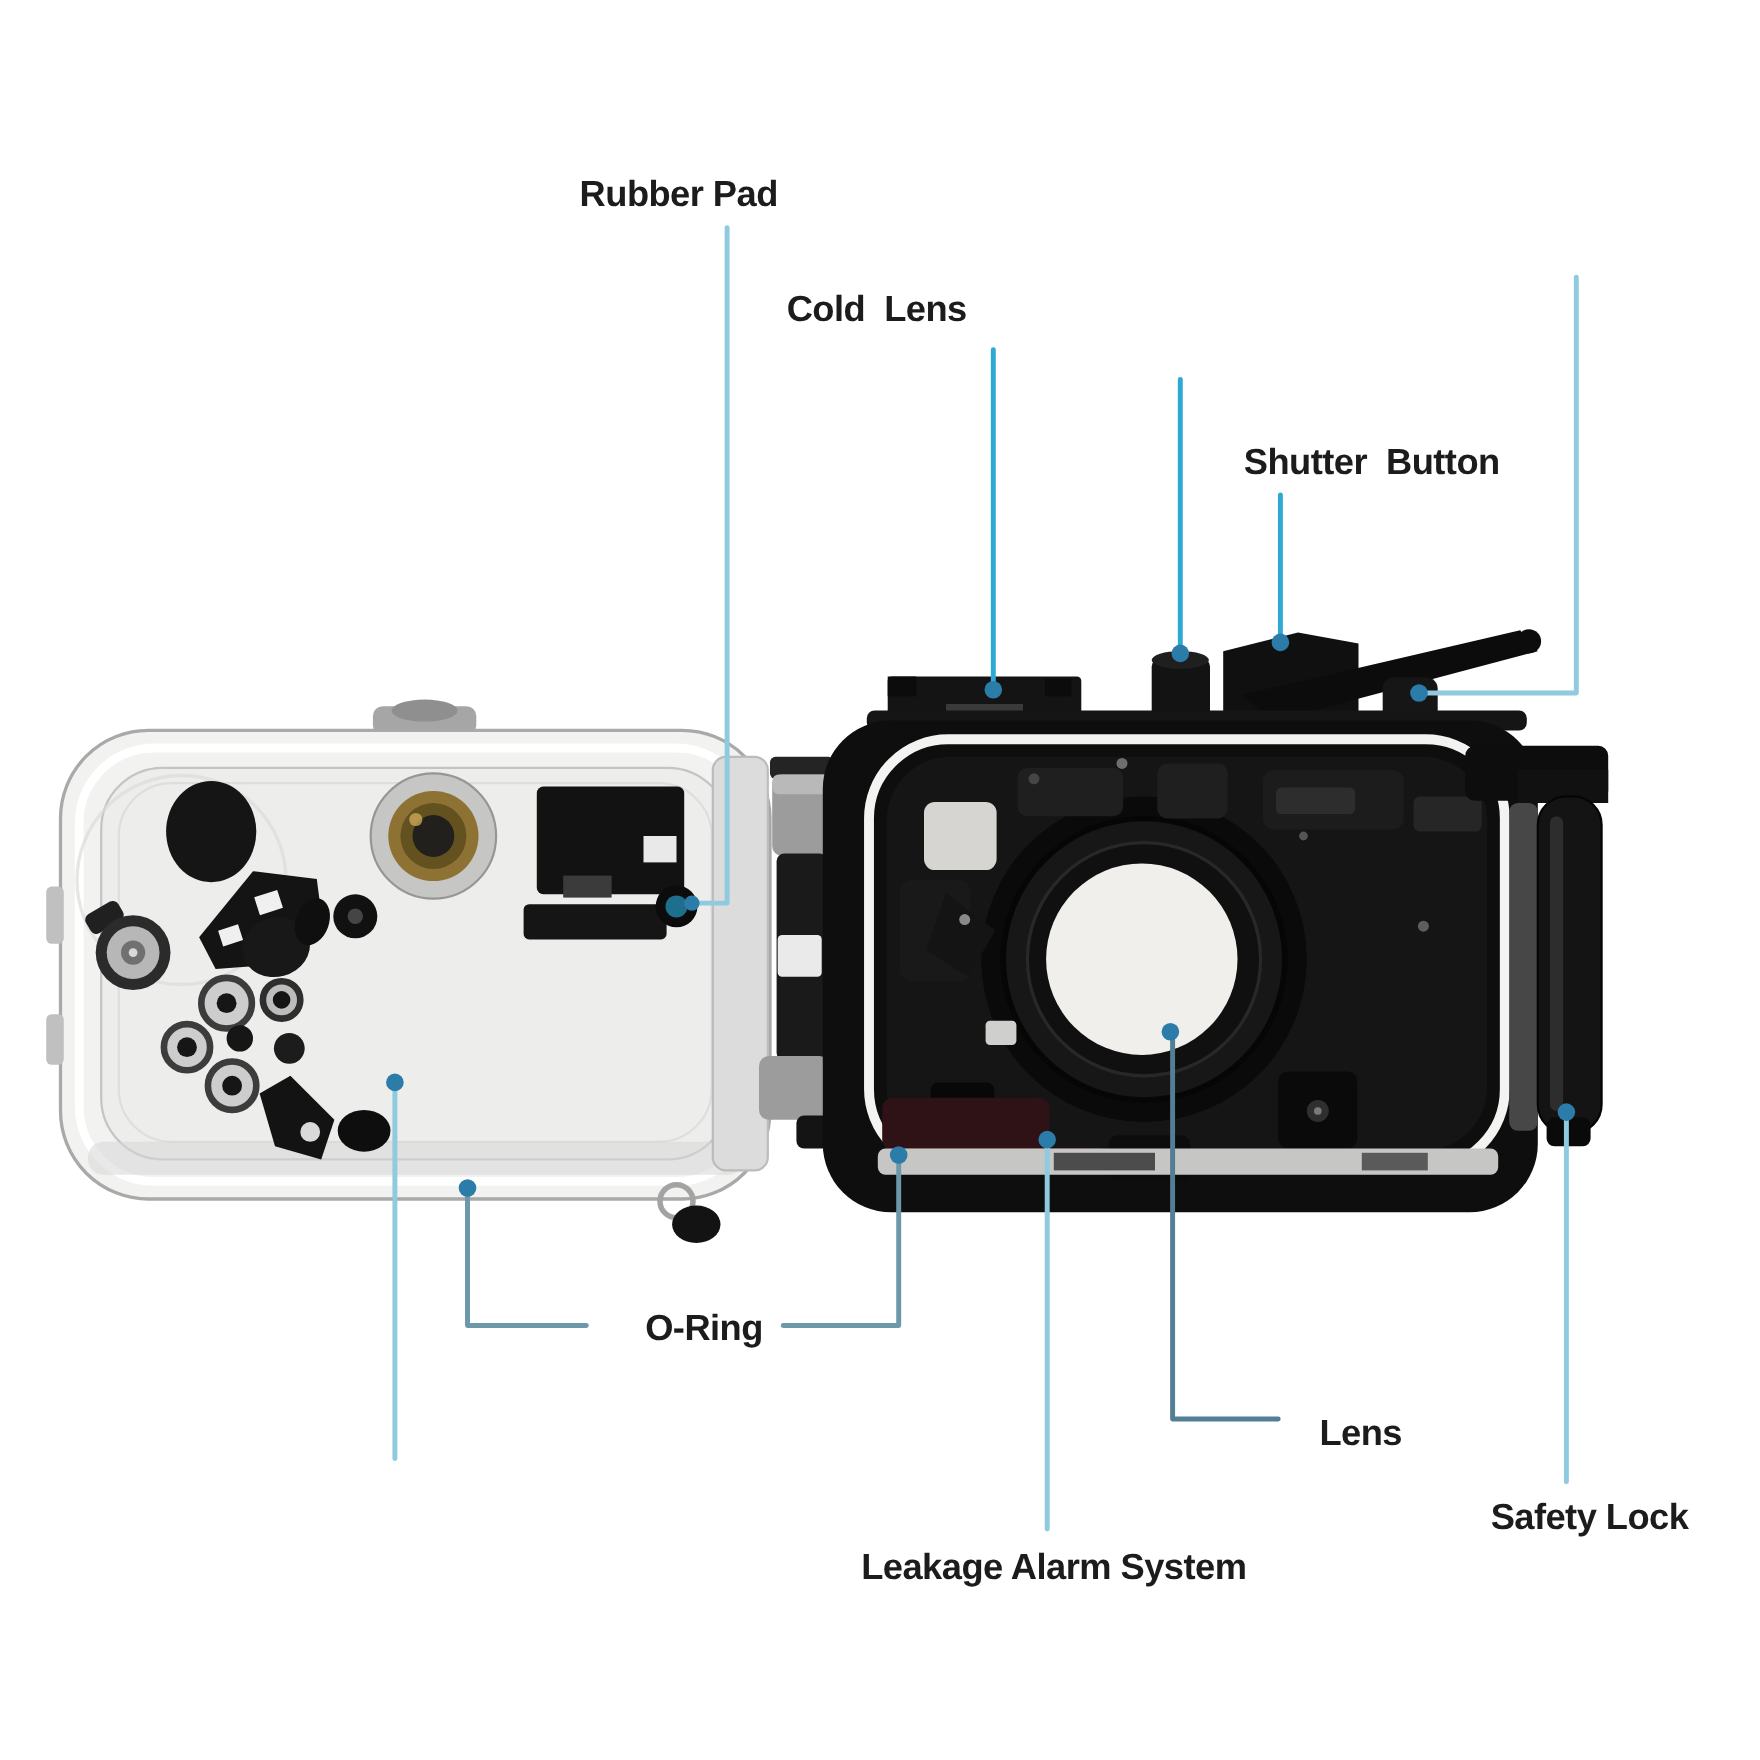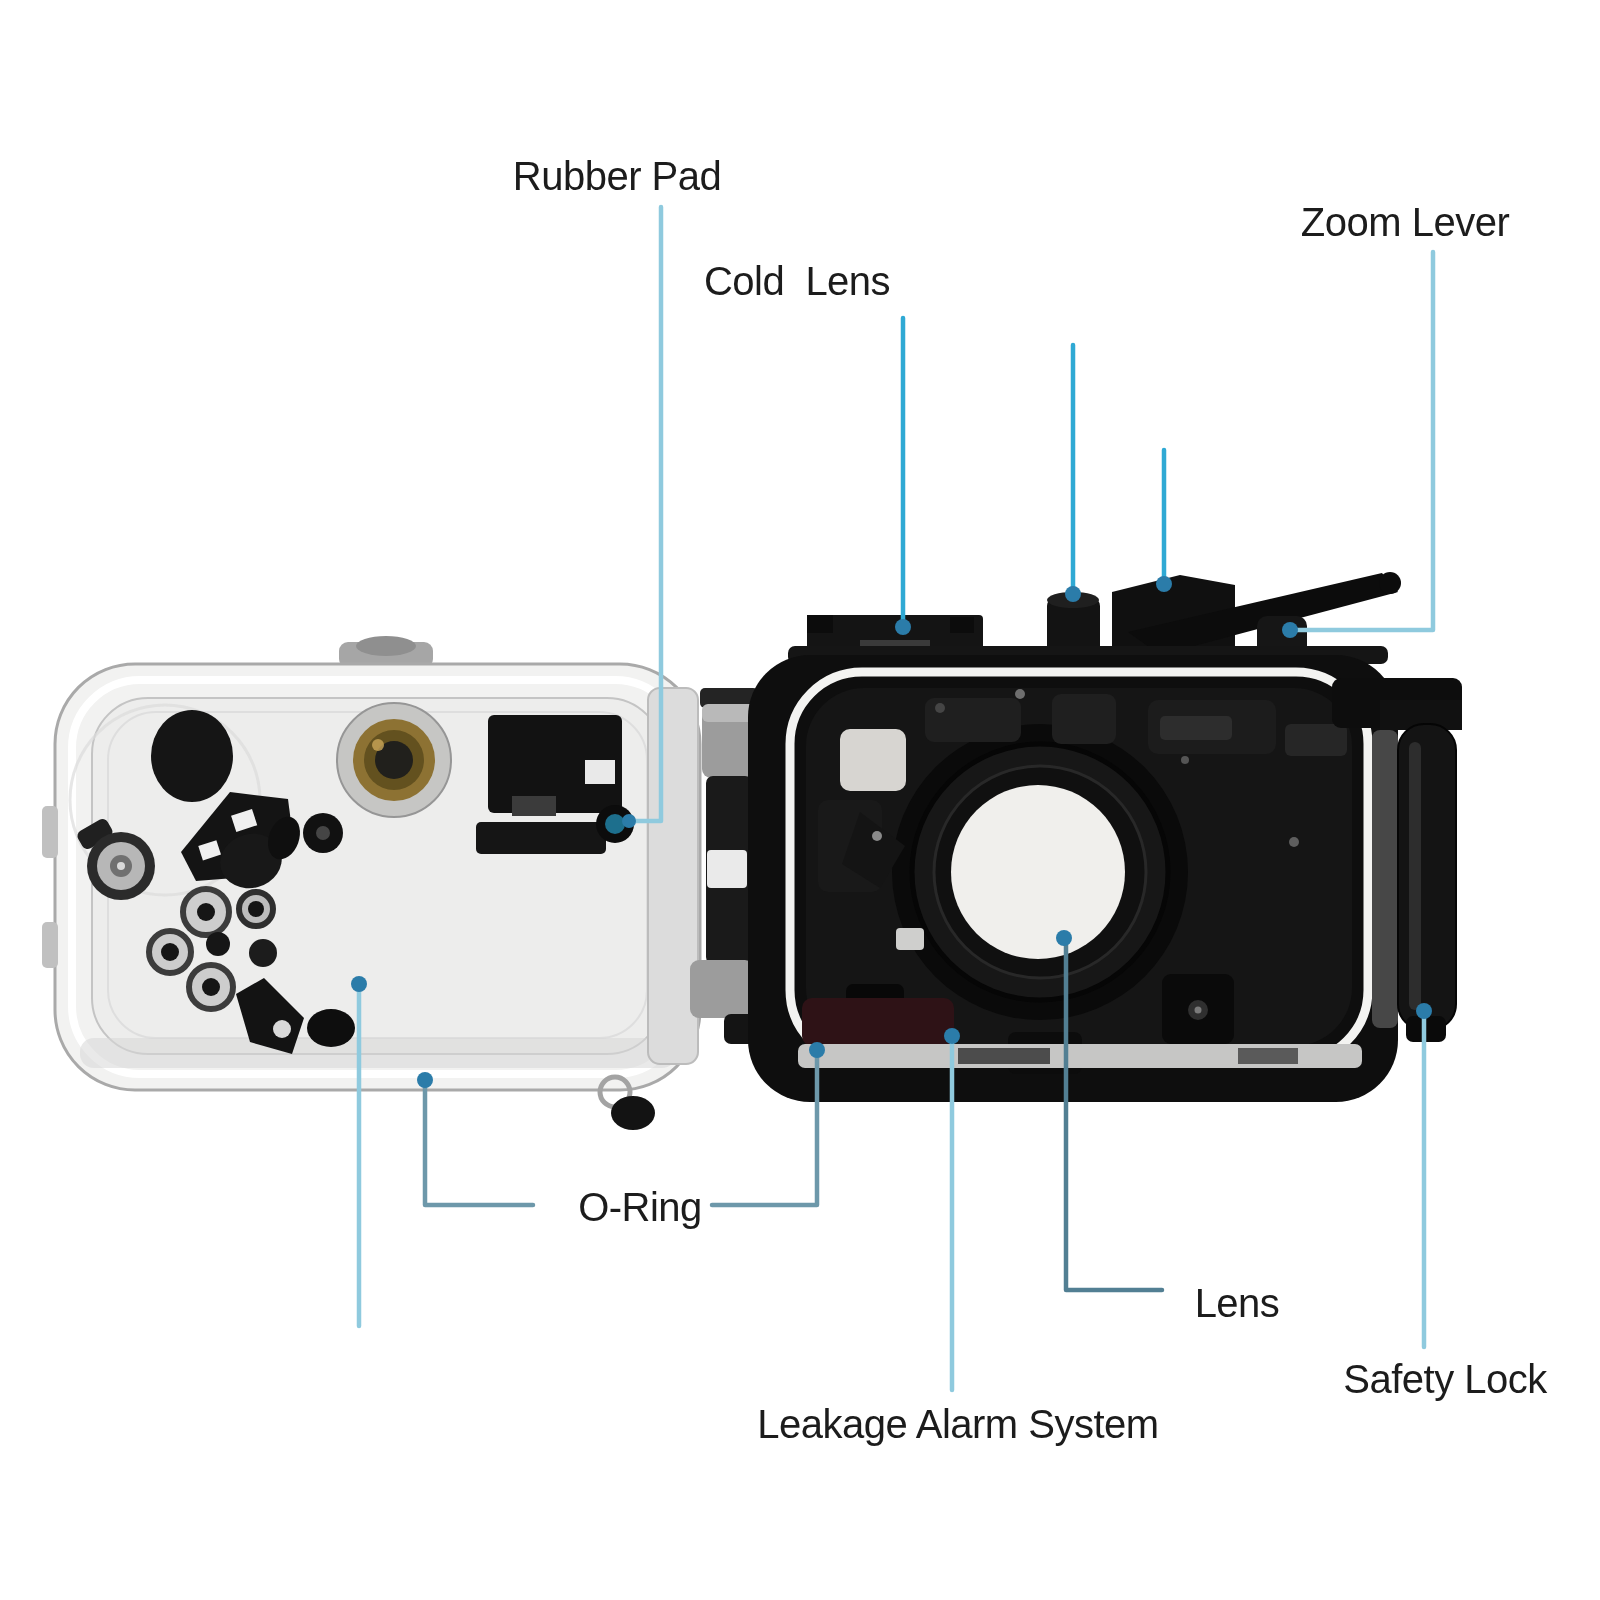--- a/index.html
+++ b/index.html
@@ -6,21 +6,21 @@
     --text:#1c1c1c; --background:#ffffff;
     --callout-light:#8fcade; --callout-bright:#2fa9d4; --callout-slate:#6d98aa; --callout-dark:#527f93;
     --dot:#2b7ca9; --pad-teal:#1d6f8d; --brass:#8d7233;
     --housing-black:#0e0e0e; --oring-white:#f3f3f1; --cover-gray:#f2f2f1;
   }
   html,body{margin:0;padding:0;background:var(--background);}
   #stage{position:relative;width:1600px;height:1600px;background:var(--background);overflow:hidden;
          font-family:"Liberation Sans",sans-serif;}
   #scene{position:absolute;left:0;top:0;}
   .callout{position:absolute;transform:translate(-50%,-50%);color:var(--text);
-           font-size:40px;font-weight:400;line-height:1.45;letter-spacing:-0.5px;
+           font-size:33px;font-weight:700;line-height:1.45;letter-spacing:-0.5px;
            white-space:pre;text-align:center;}
   .ln polyline{fill:none;stroke-width:4.5px;stroke-linecap:round;stroke-linejoin:round;}
   .ln-light polyline{stroke:var(--callout-light);}
   .ln-bright polyline{stroke:var(--callout-bright);}
   .ln-slate polyline{stroke:var(--callout-slate);}
   .ln-dark polyline{stroke:var(--callout-dark);}
   .dot{fill:var(--dot);}
 </style>
 </head>
 <body>
@@ -230,18 +230,18 @@
       <circle class="dot" cx="952" cy="1036" r="8"></circle>
     </g>
     <g class="ln ln-light">
       <polyline points="1424,1013 1424,1347"></polyline>
       <circle class="dot" cx="1424" cy="1011" r="8"></circle>
     </g>
   </svg>
 
   <div class="callout" style="left:617px;top:176px">Rubber Pad</div>
   <div class="callout" style="left:797px;top:281px">Cold  Lens</div>
-  <div class="callout" style="left:1405px;top:222px">Zoom Lever</div>
+  <div class="callout" style="left:1247px;top:420px">Shutter  Button</div>
   <div class="callout" style="left:640px;top:1207px">O-Ring</div>
   <div class="callout" style="left:1237px;top:1303px">Lens</div>
   <div class="callout" style="left:1445px;top:1379px">Safety Lock</div>
   <div class="callout" style="left:958px;top:1424px">Leakage Alarm System</div>
 </div>
 
 </body></html>

